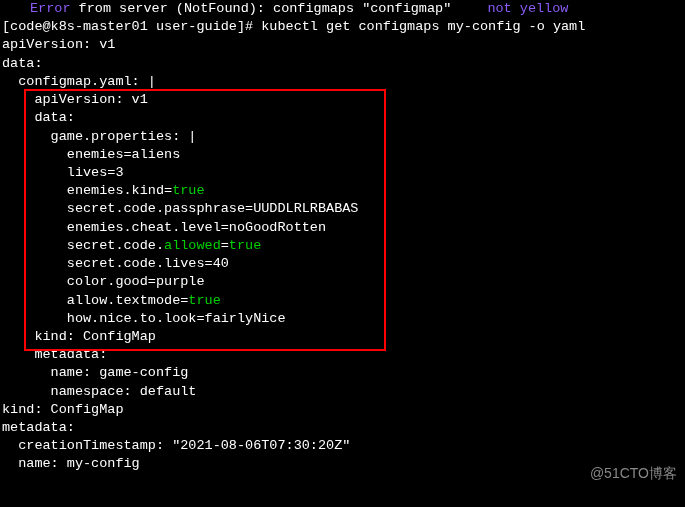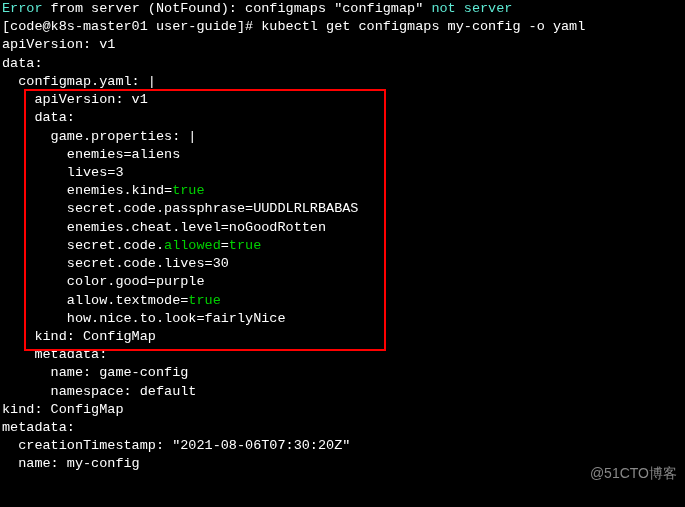--- a/index.html
+++ b/index.html
@@ -11,21 +11,21 @@
       line-height: 1.35;
       color: #fff;
       width: 685px;
       height: 507px;
       overflow: hidden;
       position: relative;
     }
     .terminal {
       padding: 0 2px;
     }
-    .red { color: #5eead4; }
+    .red { color: #8b5cf6; margin-left: 28px; }
     .green { color: #00d000; text-align: center; }
     .white { color: #fff; }
     .prompt-open { color: #fff; }
     .highlight-box {
       border: 2px solid #ff0000;
       position: absolute;
       pointer-events: none;
     }
     .watermark {
       position: absolute;
@@ -38,35 +38,35 @@
     pre {
       margin: 0;
       font-family: inherit;
       white-space: pre;
     }
   </style>
 </head>
 <body>
 
 <div class="terminal">
-<pre><span class="red">Error</span><span class="white"> from server (NotFound): configmaps "configmap" </span><span class="red">not server</span></pre>
+<pre><span class="red">Error</span><span class="white"> from server (NotFound): configmaps "configmap" </span><span class="red">not yellow</span></pre>
 <pre><span class="prompt-open">[code@k8s-master01 user-guide]#</span><span class="white"> kubectl get configmaps my-config -o yaml</span></pre>
 <pre class="white">apiVersion: v1</pre>
 <pre class="white">data:</pre>
 <pre class="white">  configmap.yaml: |</pre>
 <pre class="white">    apiVersion: v1</pre>
 <pre class="white">    data:</pre>
 <pre class="white">      game.properties: |</pre>
 <pre class="white">        enemies=aliens</pre>
 <pre class="white">        lives=3</pre>
 <pre><span class="white">        enemies.kind=</span><span class="green">true</span></pre>
 <pre class="white">        secret.code.passphrase=UUDDLRLRBABAS</pre>
 <pre class="white">        enemies.cheat.level=noGoodRotten</pre>
 <pre><span class="white">        secret.code.</span><span class="green">allowed</span><span class="white">=</span><span class="green">true</span></pre>
-<pre class="white">        secret.code.lives=30</pre>
+<pre class="white">        secret.code.lives=40</pre>
 <pre class="white">        color.good=purple</pre>
 <pre><span class="white">        allow.textmode=</span><span class="green">true</span></pre>
 <pre class="white">        how.nice.to.look=fairlyNice</pre>
 <pre class="white">    kind: ConfigMap</pre>
 <pre class="white">    metadata:</pre>
 <pre class="white">      name: game-config</pre>
 <pre class="white">      namespace: default</pre>
 <pre class="white">kind: ConfigMap</pre>
 <pre class="white">metadata:</pre>
 <pre class="white">  creationTimestamp: "2021-08-06T07:30:20Z"</pre>

